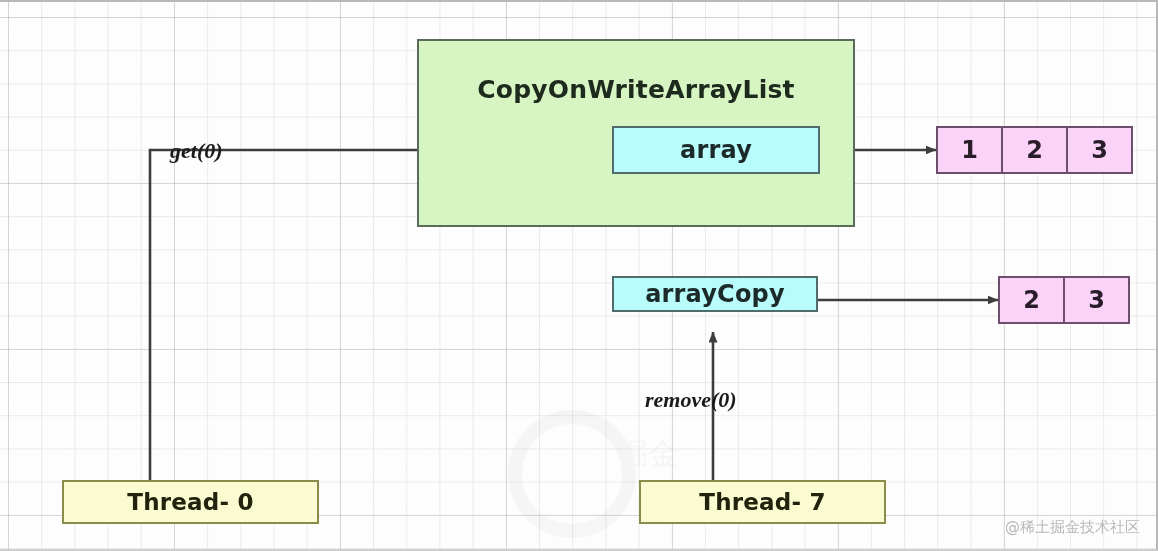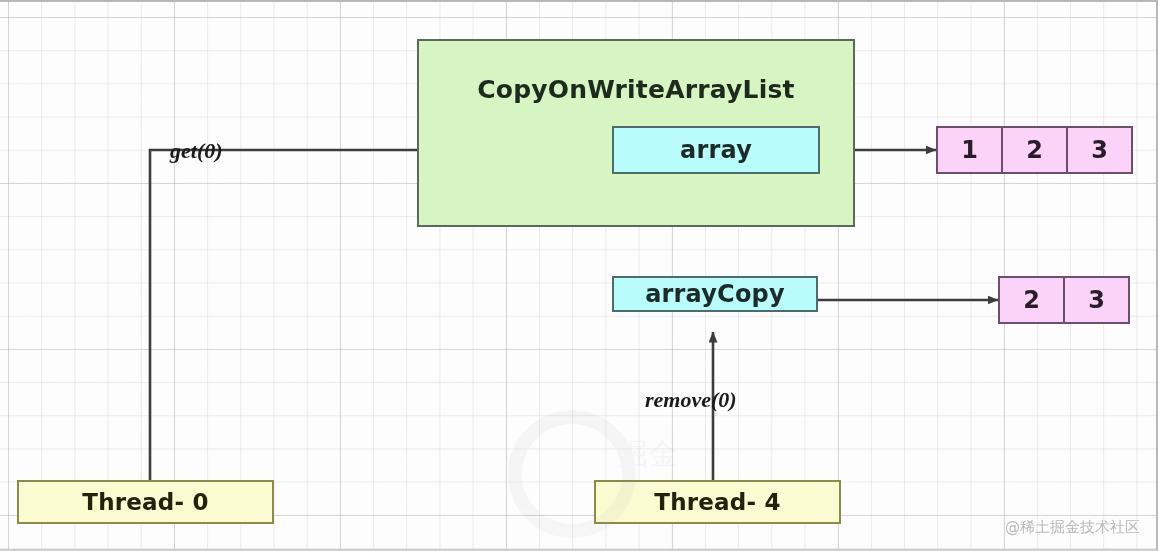--- a/index.html
+++ b/index.html
@@ -64,20 +64,21 @@
     border: 2px solid #4f6b6b;
     font-size: 24px;
     color: #1d2a2a;
   }
 
   .box-yellow {
     background: #fbfbd2;
     border: 2px solid #8c8c4a;
     font-size: 23px;
     color: #22220d;
+    margin-left: 45px;
   }
 
   .cell-pink {
     background: #fbd2f8;
     border: 2px solid #6b4f6b;
     font-size: 24px;
     color: #2a1d2a;
     position: absolute;
     box-sizing: border-box;
     display: flex;
@@ -197,21 +198,21 @@
     <div class="cell-pink" style="left:65px; top:0px; width:67px; height:48px;">
       <span>3</span>
     </div>
   </div>
 
   <div class="node box-yellow" style="left:17px; top:478px; width:257px; height:44px;">
     <span>Thread- 0</span>
   </div>
 
   <div class="node box-yellow" style="left:594px; top:478px; width:247px; height:44px;">
-    <span>Thread- 4</span>
+    <span>Thread- 7</span>
   </div>
 
   <div class="edge-label" style="left:170px; top:136px;">get(0)</div>
 
   <div class="edge-label" style="left:645px; top:385px;">remove(0)</div>
 
   <div class="wm-center">
     <div class="wm-center-circle"></div>
     <div class="wm-center-text">掘金</div>
   </div>

